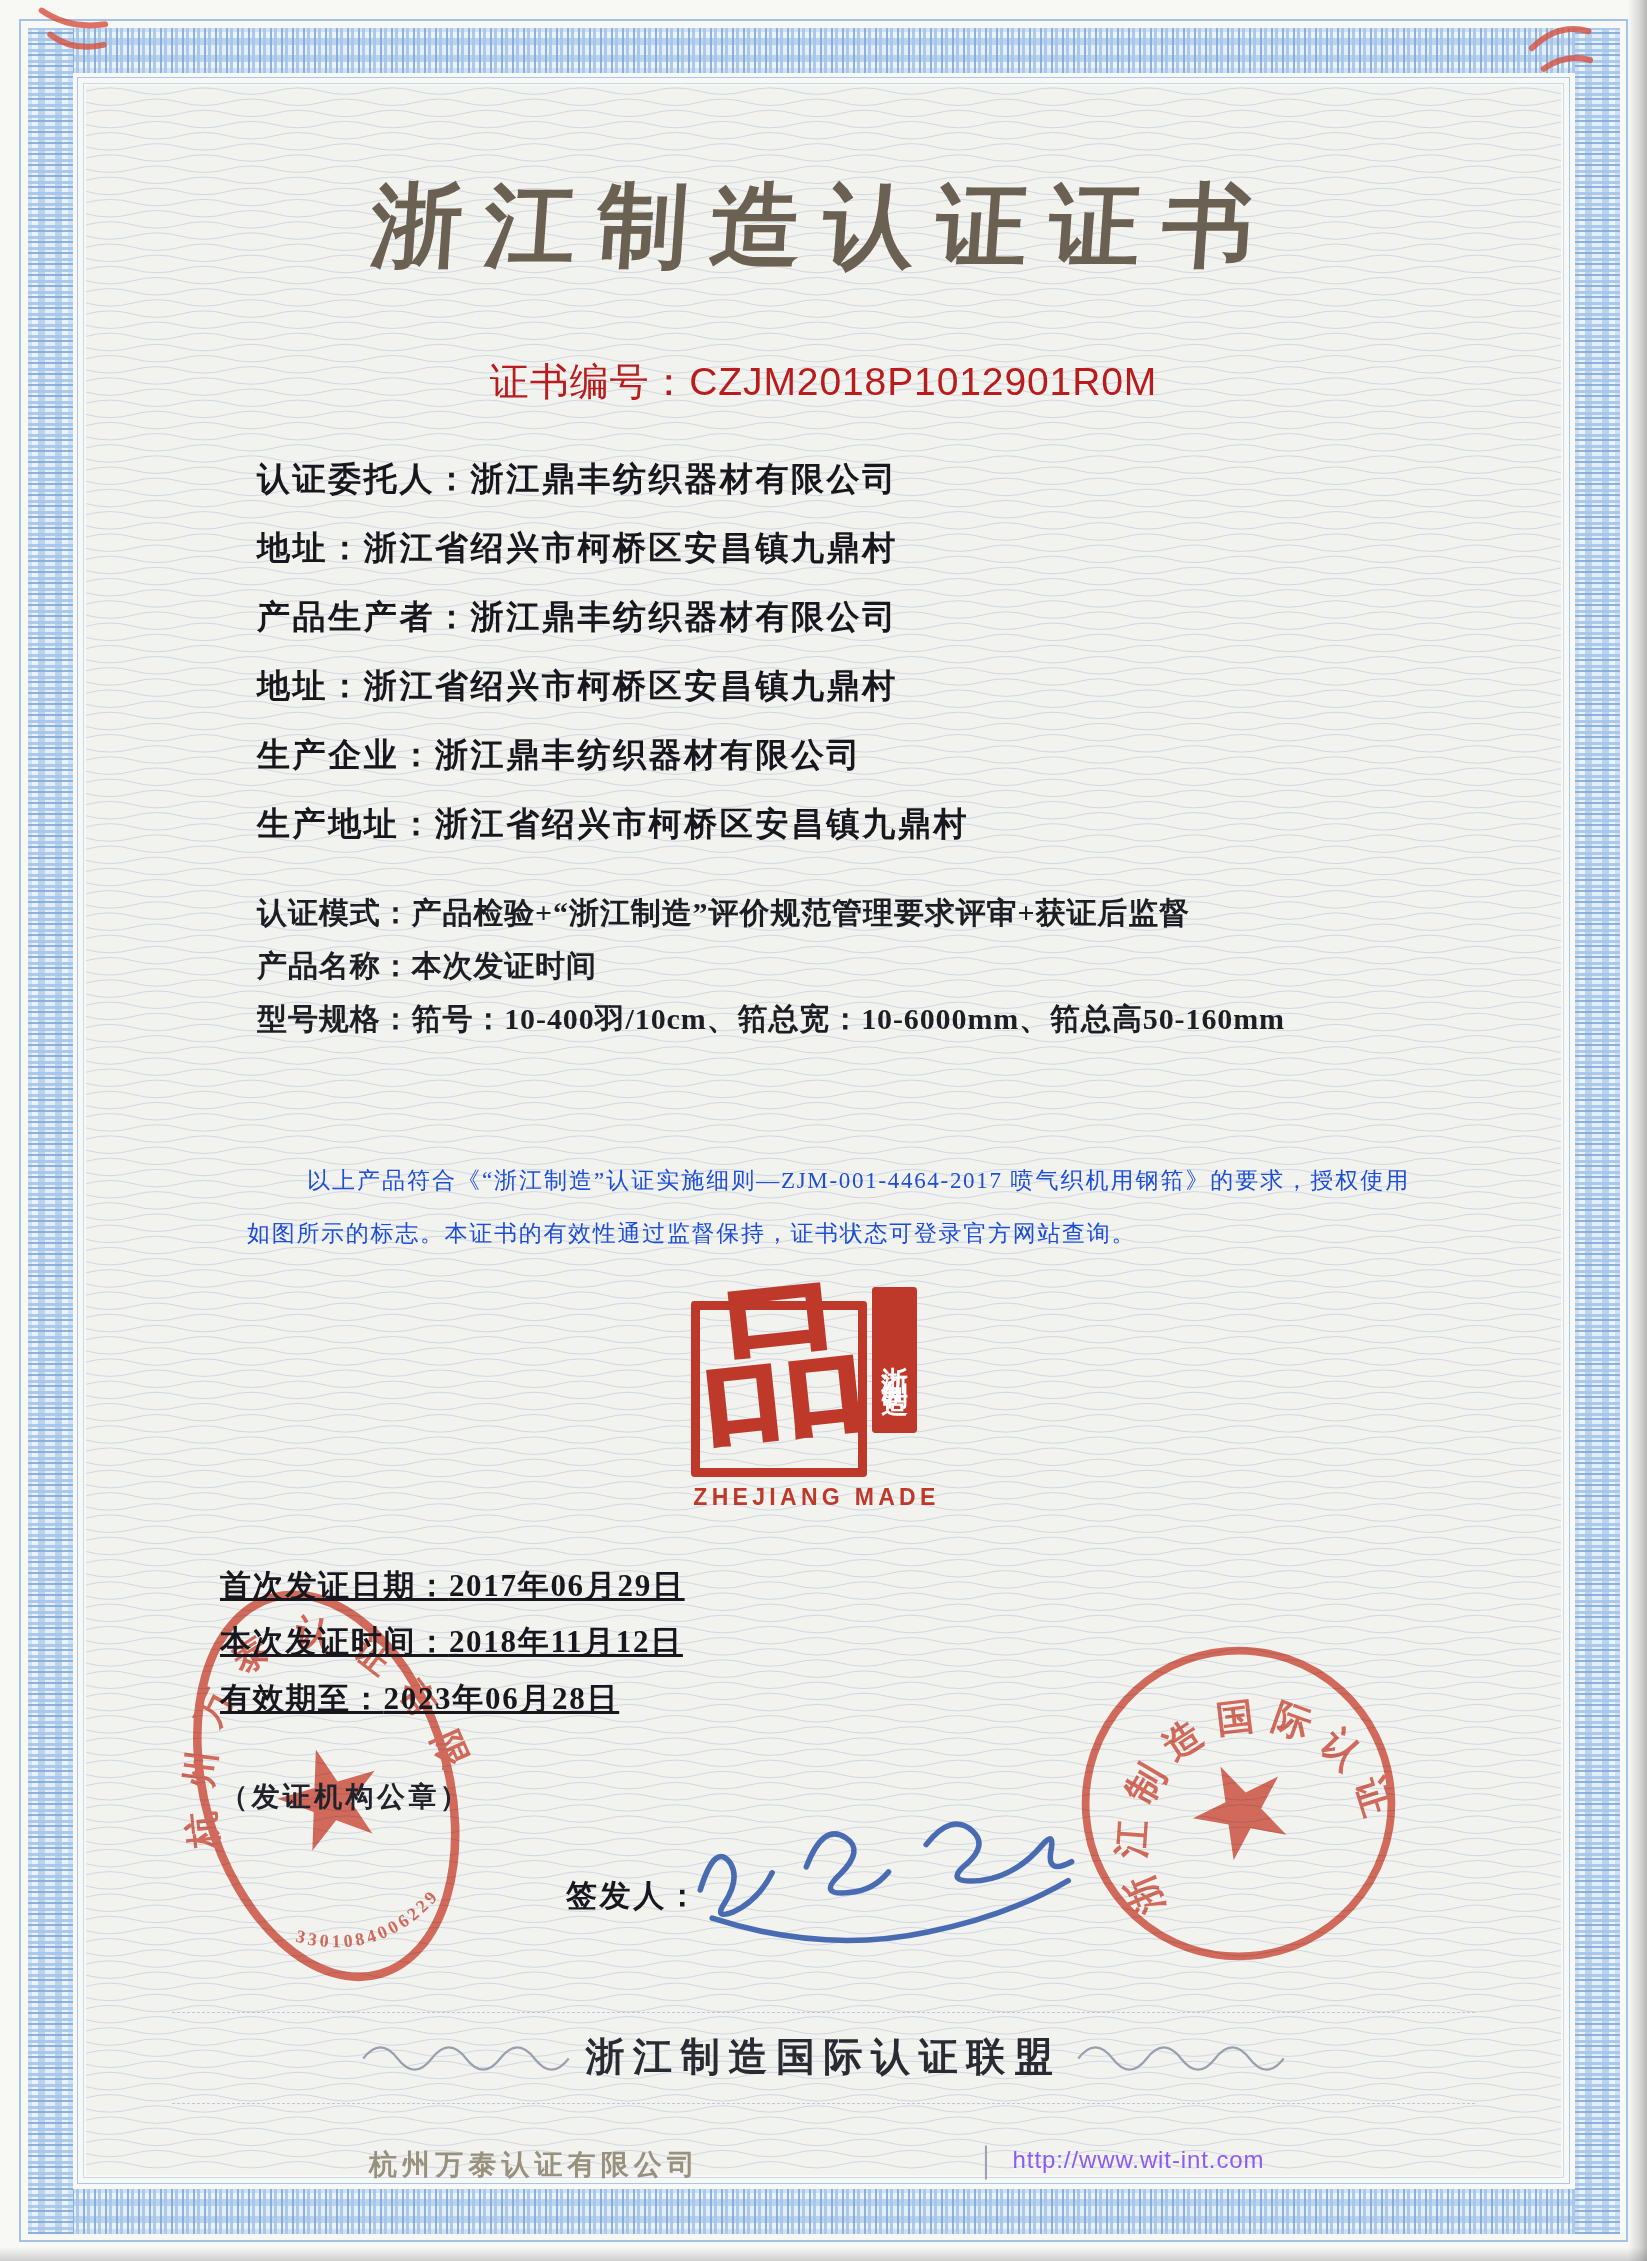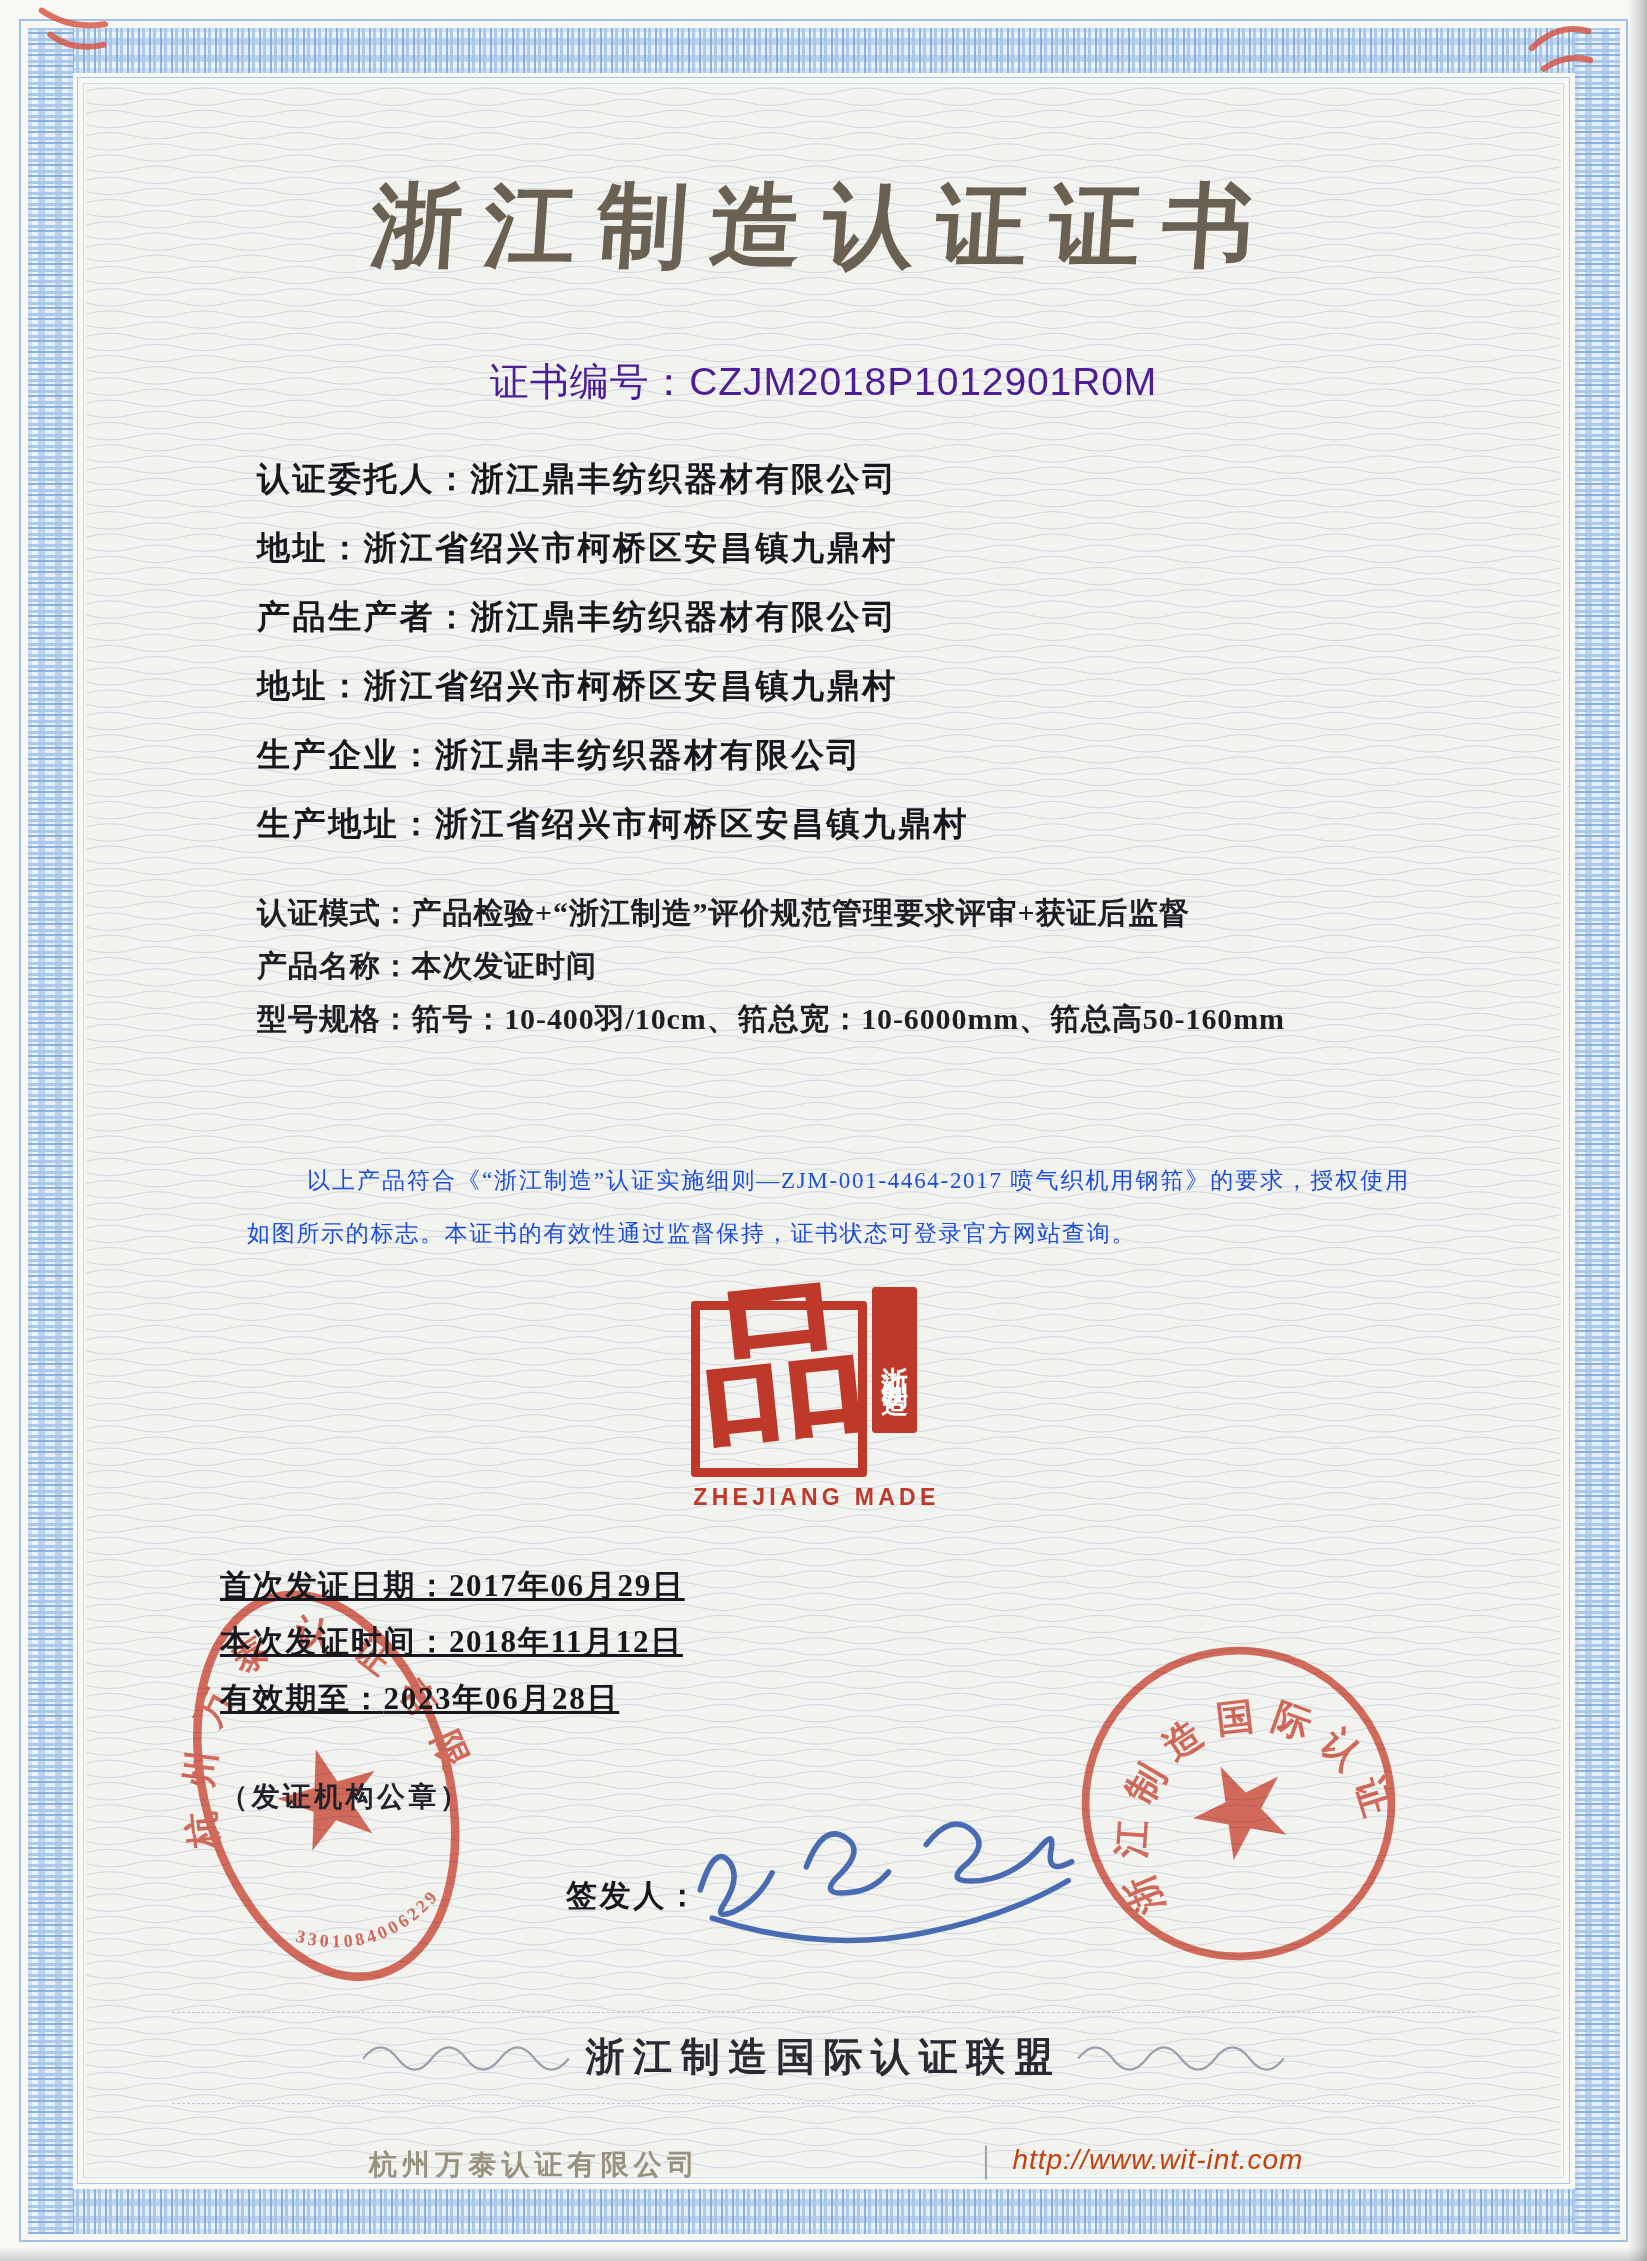--- a/index.html
+++ b/index.html
@@ -28,21 +28,21 @@
   .inner-paper{position:absolute;left:86px;top:86px;right:86px;bottom:86px;background:#f2f2ee;}
   #wave-svg{position:absolute;left:0;top:0;width:100%;height:100%;}
   #wave-svg path{fill:none;stroke:#b6c2d8;stroke-width:1.1;opacity:.6;}
 
   .content{position:absolute;left:0;top:0;width:100%;height:100%;z-index:2;}
 
   
   .title{position:absolute;top:165px;left:0;width:100%;text-align:center;
          font-size:91px;font-weight:700;color:#6b6153;letter-spacing:22px;transform:skewX(-4deg);}
   .cert-no{position:absolute;top:355px;left:0;width:100%;text-align:center;
-         font-family:"Liberation Sans","DejaVu Sans",sans-serif;font-size:39px;font-weight:500;color:#4c1d95;letter-spacing:0.9px;}
+         font-family:"Liberation Sans","DejaVu Sans",sans-serif;font-size:39px;font-weight:500;color:#b91c1c;letter-spacing:0.9px;}
 
   
   .fields{position:absolute;left:257px;top:460px;}
   .frow{margin-bottom:30px;font-size:33px;font-weight:700;letter-spacing:2.6px;line-height:39px;white-space:nowrap;}
   .specs{position:absolute;left:257px;top:896px;}
   .srow{margin-bottom:20px;font-size:30px;font-weight:700;letter-spacing:0.9px;line-height:33px;white-space:nowrap;color:#1d1d24;}
 
   .statement{position:absolute;left:247px;top:1131px;width:1163px;
              font-size:23px;line-height:53px;letter-spacing:1.7px;color:#1d4ed8;font-weight:500;
              text-indent:60px;text-align:justify;}
@@ -76,21 +76,21 @@
   .rule{position:absolute;left:172px;right:172px;border-top:1.7px dashed #b9c8dd;}
   .rule-top{top:2012px;} .rule-bottom{top:2103px;}
   .alliance{position:absolute;top:2030px;left:0;width:100%;text-align:center;
             font-size:39px;font-weight:700;color:#2a2a33;letter-spacing:8.6px;}
   .flourish{position:absolute;top:2043px;width:214px;height:31px;}
   .flourish path{fill:none;stroke:#99a0ad;stroke-width:2.5;}
   .flourish-left{left:359px;} .flourish-right{left:1074px;}
   .agency{position:absolute;left:369px;top:2146px;font-size:28px;color:#97917e;letter-spacing:5.1px;font-weight:600;}
   .site-wrap{position:absolute;left:969px;top:2143px;display:flex;align-items:center;gap:10.3px;}
   .separator{font-size:34px;color:#9aa3b2;line-height:34px;}
-  .website{font-family:"Liberation Sans","DejaVu Sans",sans-serif;font-size:28px;color:#c2410c;letter-spacing:0.9px;font-style:italic;}
+  .website{font-family:"Liberation Sans","DejaVu Sans",sans-serif;font-size:24px;color:#8b5cf6;letter-spacing:0.9px;}
 
   
   .corner-frag{position:absolute;z-index:4;}
   .corner-frag path{fill:none;stroke:#d6503e;stroke-width:7;stroke-linecap:round;opacity:.8;}
   .edge-shadow-right{position:absolute;right:0;top:0;width:19px;height:100%;z-index:5;
       background:linear-gradient(90deg, rgba(0,0,0,0) 0, rgba(120,120,125,.22) 55%, rgba(85,85,92,.4) 100%);}
   .edge-shadow-bottom{position:absolute;left:0;bottom:0;width:100%;height:13.7px;z-index:5;
       background:linear-gradient(180deg, rgba(0,0,0,0) 0, rgba(110,110,116,.3) 100%);}
 </style>
 </head>

